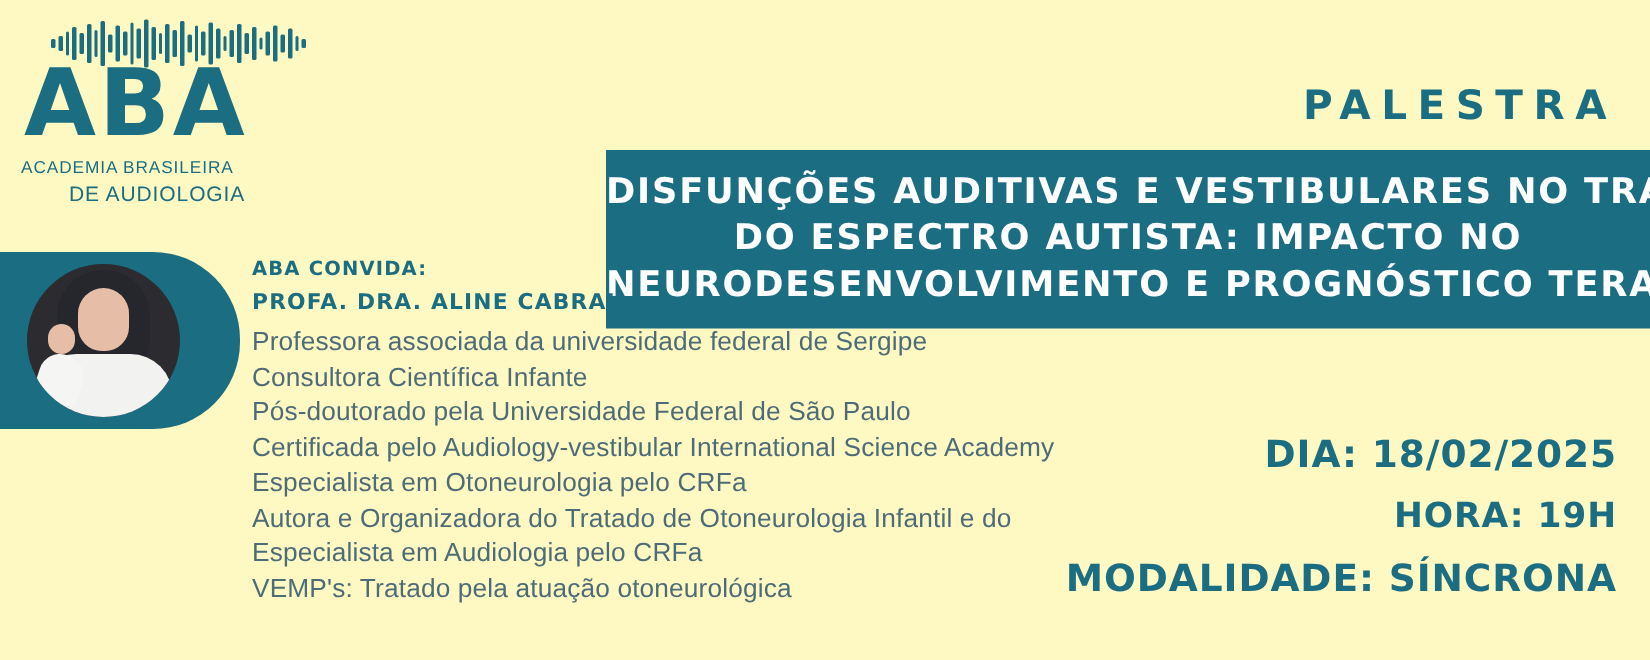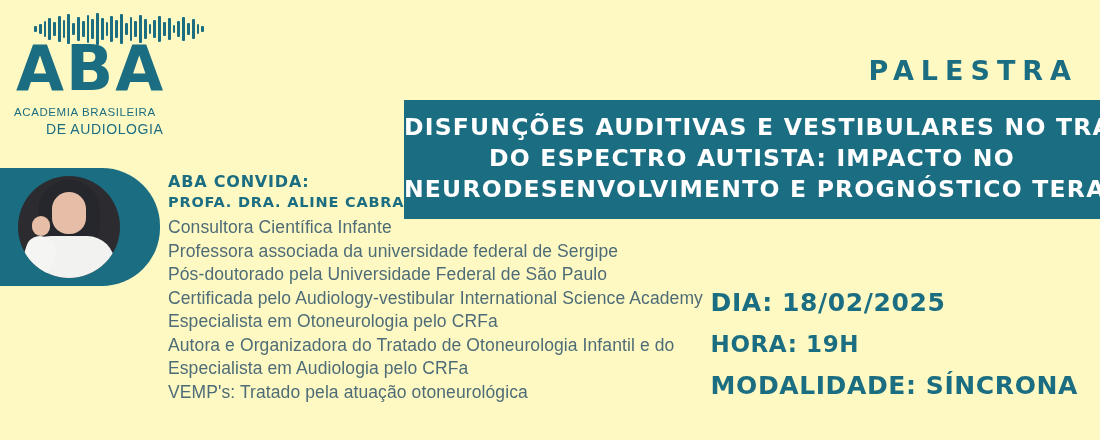--- a/index.html
+++ b/index.html
@@ -182,21 +182,21 @@
     border-radius: 9px;
   }
 
   
   .convida {
     position: absolute;
     left: 168px;
     top: 172px;
     font-family: "DejaVu Sans", sans-serif;
     font-weight: bold;
-    font-size: 16px;
+    font-size: 13px;
     letter-spacing: 0.8px;
     color: #1b6d82;
   }
   .speaker-name {
     position: absolute;
     left: 168px;
     top: 194px;
     font-family: "DejaVu Sans", sans-serif;
     font-weight: bold;
     font-size: 14.5px;
@@ -216,21 +216,21 @@
     color: #4e6c77;
     letter-spacing: 0.1px;
     white-space: nowrap;
   }
 
   
   .info {
     position: absolute;
     right: 22px;
     top: 288px;
-    text-align: left;
+    text-align: right;
   }
   .info div {
     font-family: "DejaVu Sans", sans-serif;
     font-weight: bold;
     color: #1b6d82;
     letter-spacing: 0.6px;
   }
   .info .dia {
     font-size: 25px;
     margin-bottom: 14px;
@@ -306,22 +306,22 @@
     <div class="face"></div>
     <div class="body"></div>
     <div class="arm"></div>
     <div class="hand"></div>
   </div>
 
   <div class="convida">ABA CONVIDA:</div>
   <div class="speaker-name">PROFA. DRA. ALINE CABRAL</div>
 
   <div class="bio">
+    <div>Professora associada da universidade federal de Sergipe</div>
     <div>Consultora Científica Infante</div>
-    <div>Professora associada da universidade federal de Sergipe</div>
     <div>Pós-doutorado pela Universidade Federal de São Paulo</div>
     <div>Certificada pelo Audiology-vestibular International Science Academy</div>
     <div>Especialista em Otoneurologia pelo CRFa</div>
     <div>Autora e Organizadora do Tratado de Otoneurologia Infantil e do</div>
     <div>Especialista em Audiologia pelo CRFa</div>
     <div>VEMP's: Tratado pela atuação otoneurológica</div>
   </div>
 
   <div class="info">
     <div class="dia">DIA: 18/02/2025</div>

